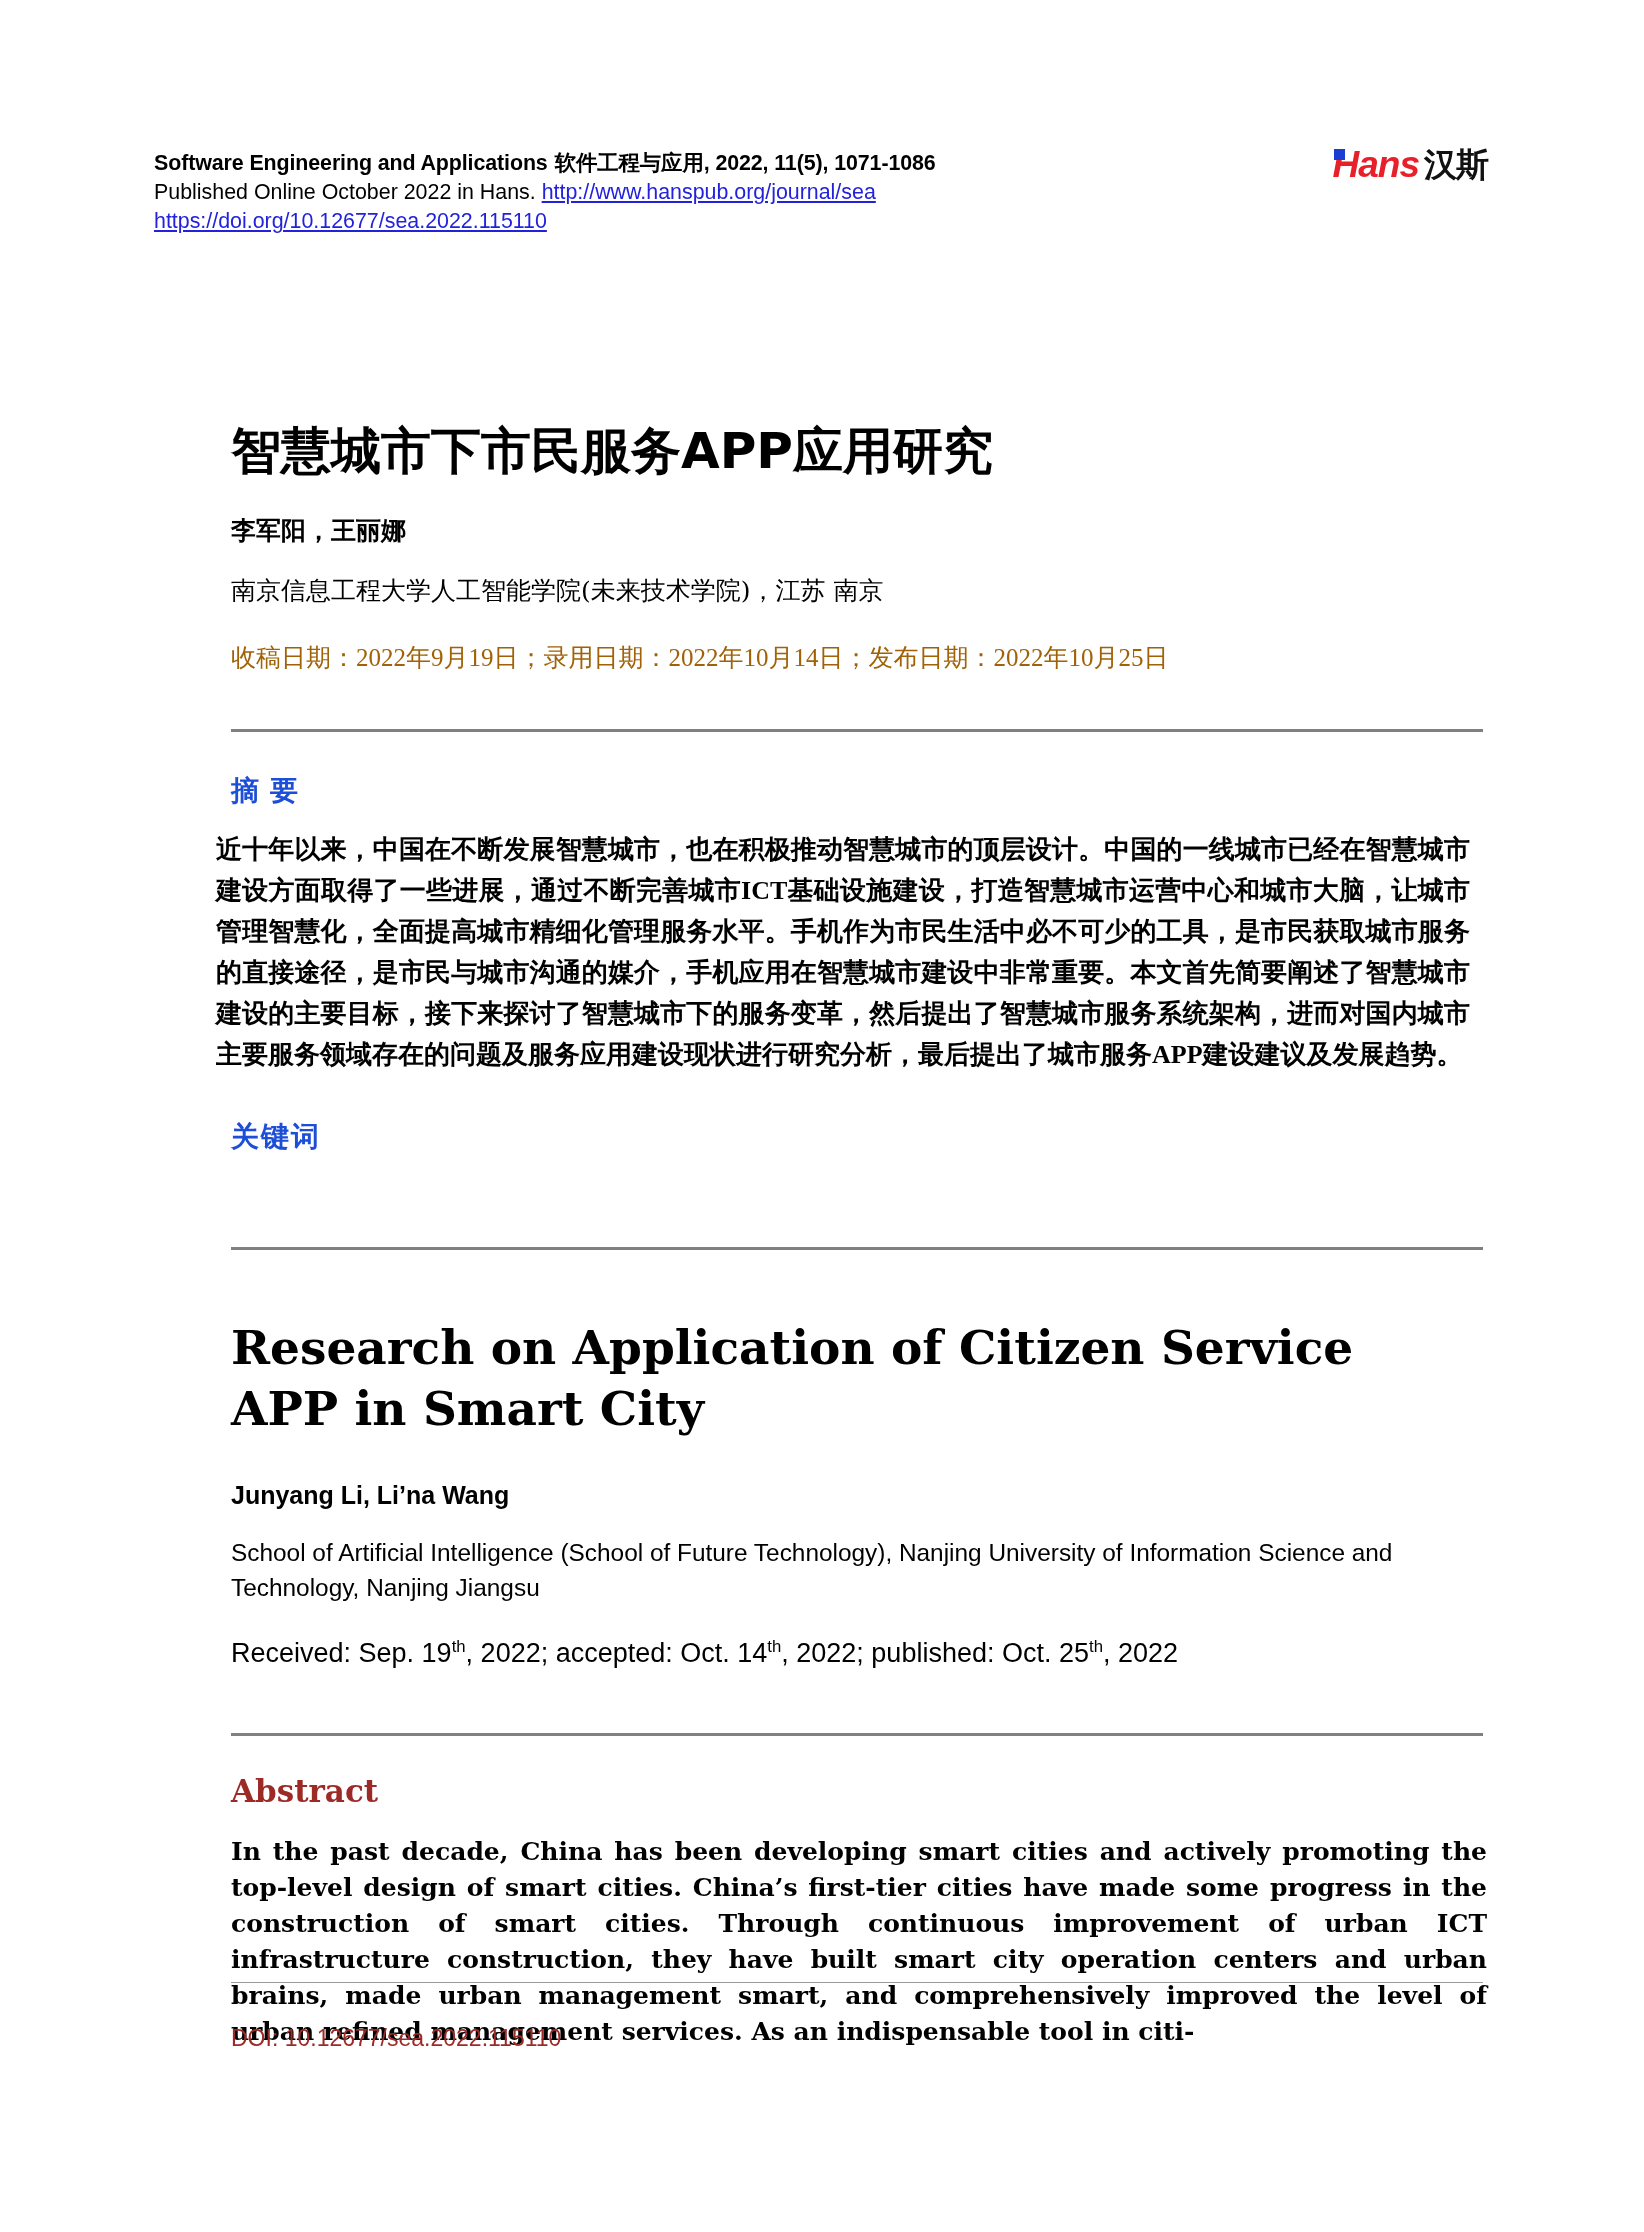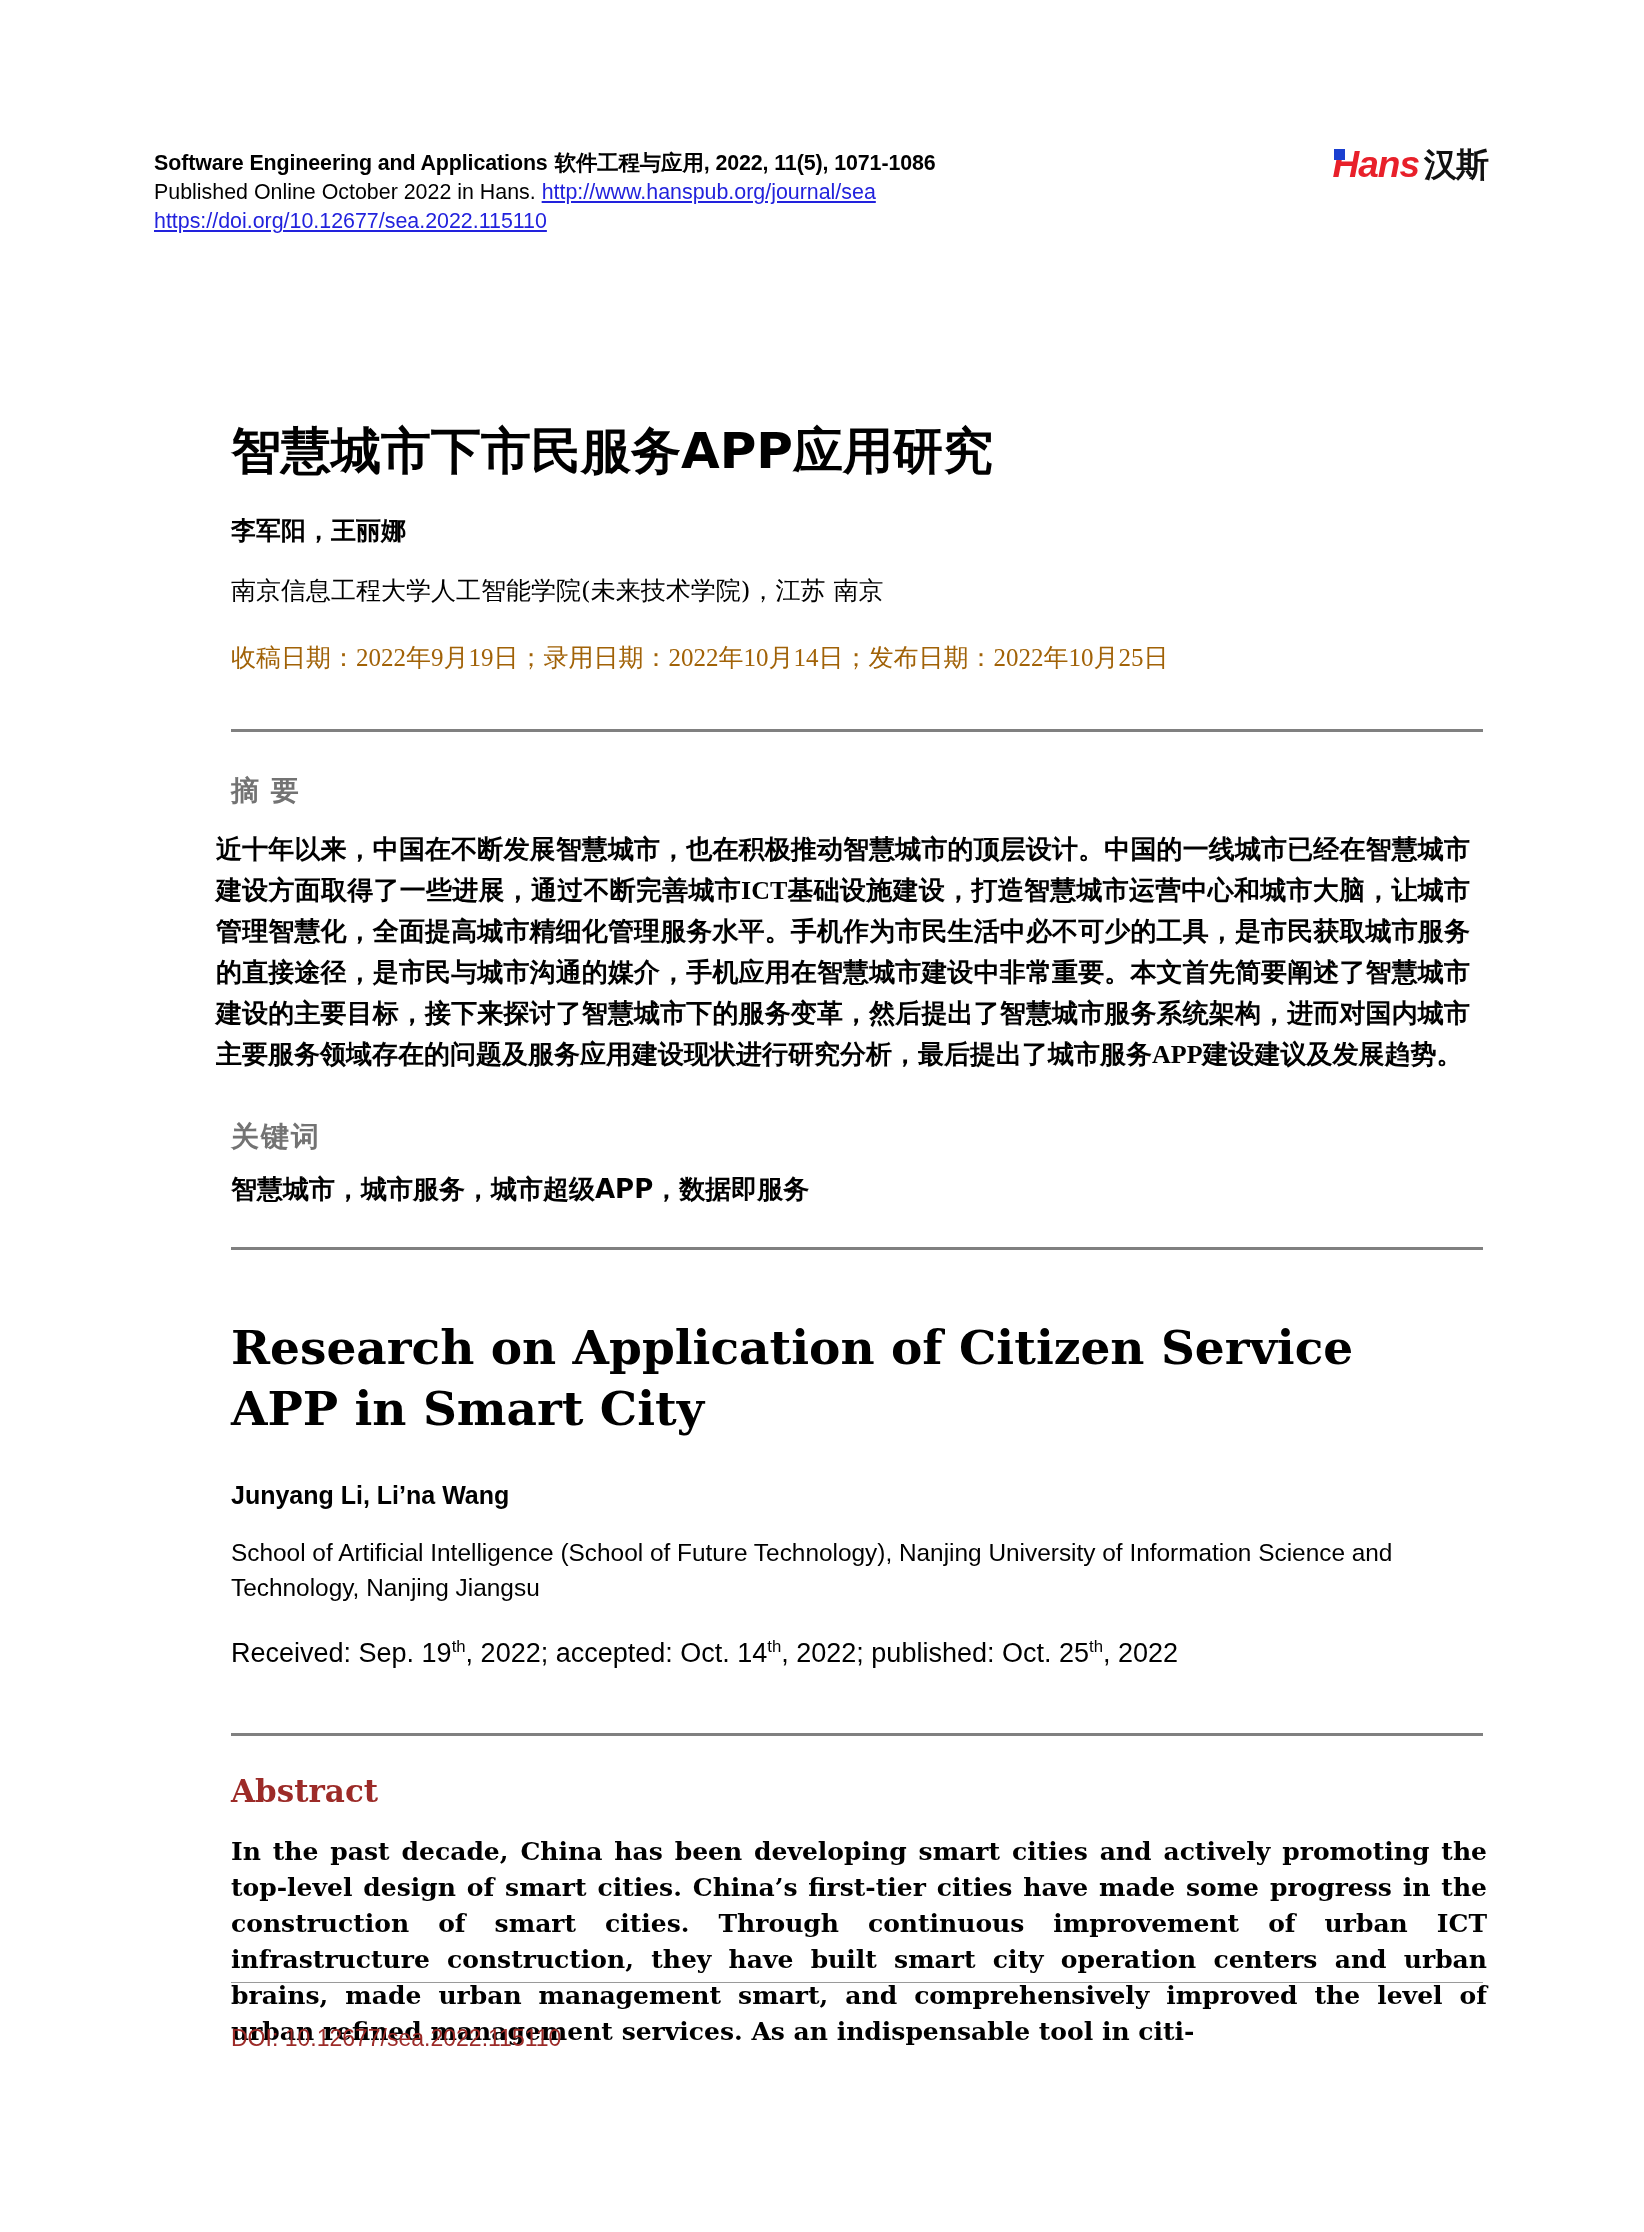--- a/index.html
+++ b/index.html
@@ -142,24 +142,24 @@
     top: 1982px;
     width: 1252px;
     height: 1px;
     background: #9a9a9a;
   }
 
   
   .sec-head-cn {
     position: absolute;
     left: 231px;
-    font-family: Liberation Sans, sans-serif;
+    font-family: Liberation Serif, serif;
     font-weight: bold;
     font-size: 28px;
-    color: #737373;
+    color: #1d4ed8;
     letter-spacing: 2px;
   }
   .abs-head { top: 772px; }
   .kw-head { top: 1118px; }
 
   .abs-body {
     position: absolute;
     left: 216px;
     top: 829px;
     width: 1254px;
@@ -303,21 +303,20 @@
   <div class="cn-authors">李军阳，王丽娜</div>
   <div class="cn-affil">南京信息工程大学人工智能学院(未来技术学院)，江苏 南京</div>
   <div class="cn-dates">收稿日期：2022年9月19日；录用日期：2022年10月14日；发布日期：2022年10月25日</div>
 
   <div class="hr hr-1"></div>
 
   <div class="sec-head-cn abs-head">摘 要</div>
   <div class="abs-body">近十年以来，中国在不断发展智慧城市，也在积极推动智慧城市的顶层设计。中国的一线城市已经在智慧城市建设方面取得了一些进展，通过不断完善城市ICT基础设施建设，打造智慧城市运营中心和城市大脑，让城市管理智慧化，全面提高城市精细化管理服务水平。手机作为市民生活中必不可少的工具，是市民获取城市服务的直接途径，是市民与城市沟通的媒介，手机应用在智慧城市建设中非常重要。本文首先简要阐述了智慧城市建设的主要目标，接下来探讨了智慧城市下的服务变革，然后提出了智慧城市服务系统架构，进而对国内城市主要服务领域存在的问题及服务应用建设现状进行研究分析，最后提出了城市服务APP建设建议及发展趋势。</div>
 
   <div class="sec-head-cn kw-head">关键词</div>
-  <div class="kw-body">智慧城市，城市服务，城市超级APP，数据即服务</div>
 
   <div class="hr hr-2"></div>
 
   <h2 class="en-title">Research on Application of Citizen Service APP in Smart City</h2>
   <div class="en-authors">Junyang Li, Li’na Wang</div>
   <div class="en-affil">School of Artificial Intelligence (School of Future Technology), Nanjing University of Information Science and Technology, Nanjing Jiangsu</div>
   <div class="en-dates">
     <span>Received: Sep. 19</span><sup>th</sup><span>, 2022; accepted: Oct. 14</span><sup>th</sup><span>, 2022; published: Oct. 25</span><sup>th</sup><span>, 2022</span>
   </div>
 

